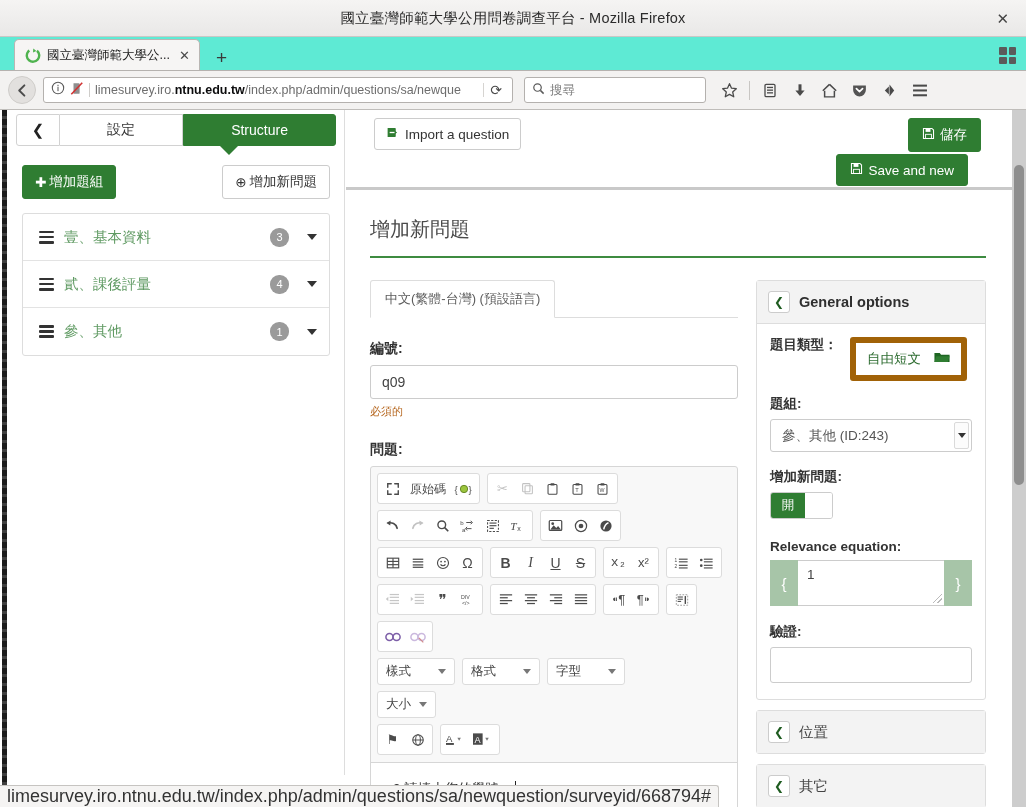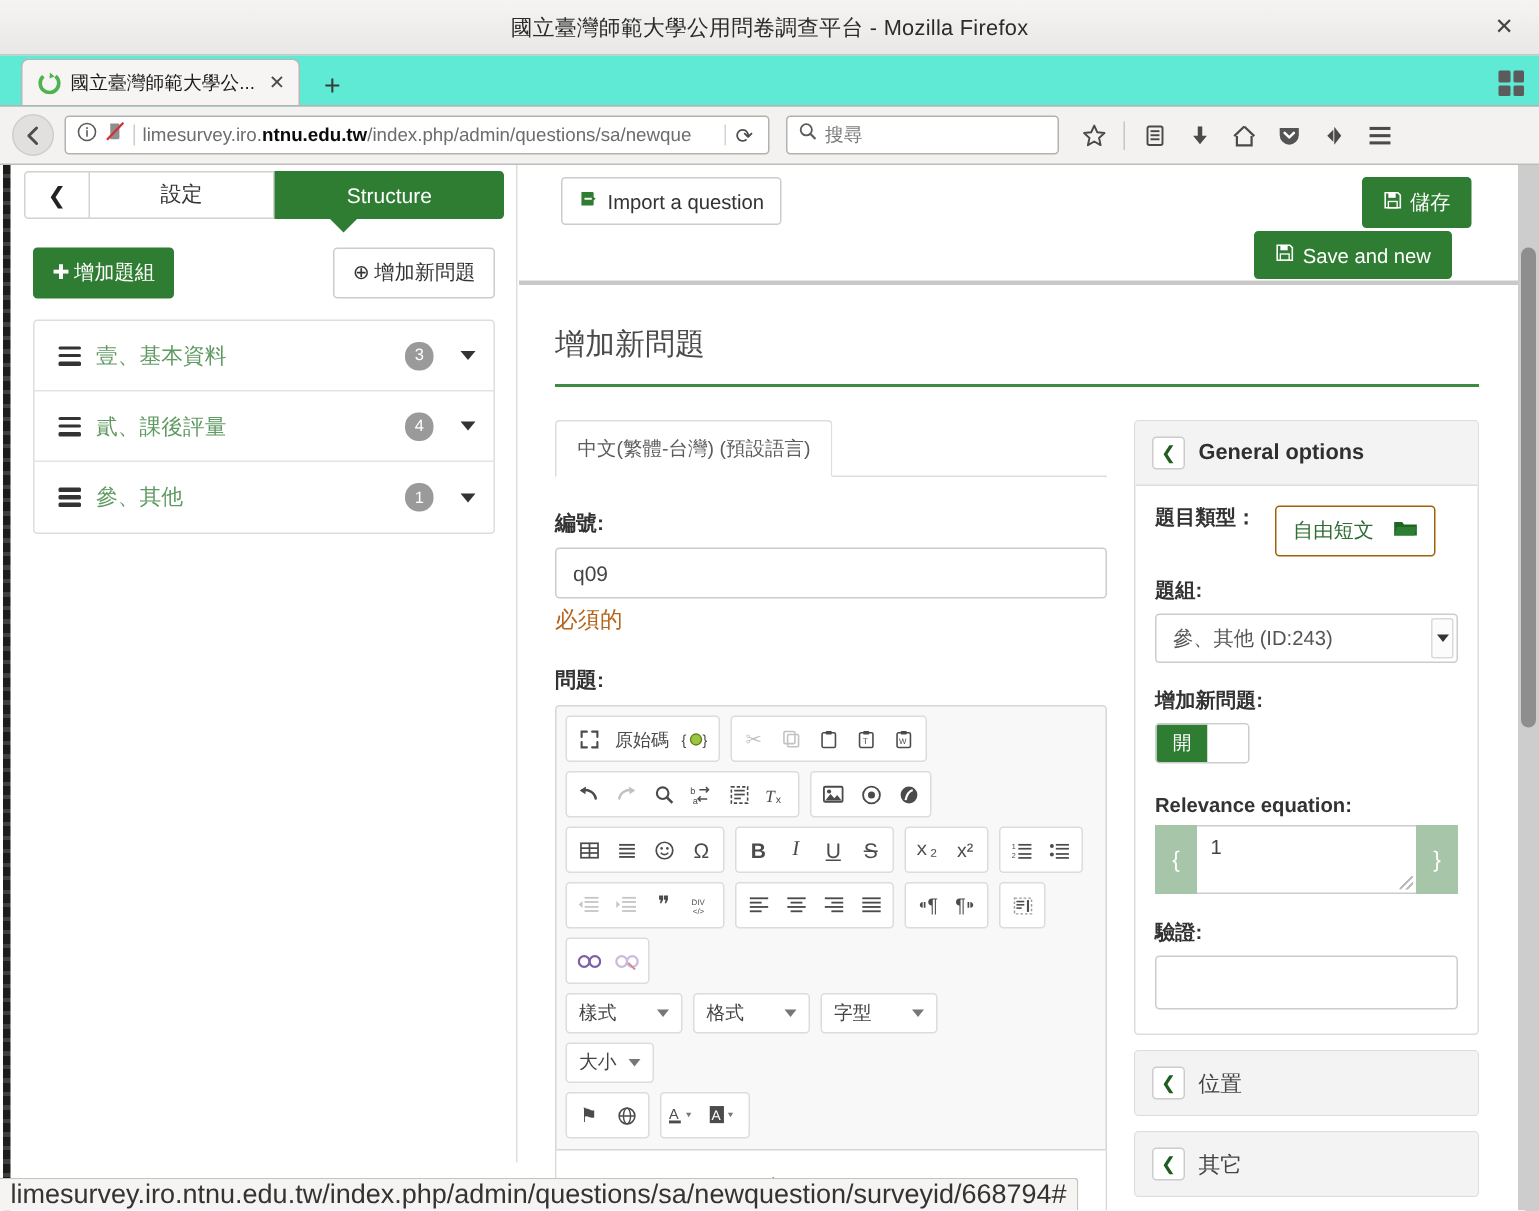--- a/index.html
+++ b/index.html
@@ -218,21 +218,21 @@
     border-radius: 3px 3px 0 0; background: #fff;
     font-size: 13px; color: #5c5c5c; padding: 9px 14px; margin-bottom: -1px;
     cursor: pointer;
   }
   .flabel { font-size: 14px; font-weight: bold; color: #333; margin: 22px 0 7px 0; }
   .ftext {
     width: 100%; height: 34px; border: 1px solid #ccc; border-radius: 3px;
     font-size: 14px; color: #444; padding: 0 11px; background: #fff;
     display: flex; align-items: center;
   }
-  .fhint { font-size: 15px; color: #b5651d; margin-top: 5px; }
+  .fhint { font-size: 11px; color: #b5651d; margin-top: 5px; }
 
   
   .ck {
     border: 1px solid #d6d6d6; border-radius: 3px; margin-top: 7px;
     background: #f8f8f8;
   }
   .cktoolbar { padding: 6px 5px 7px 6px; }
   .ckrow { display: flex; flex-wrap: wrap; gap: 7px; margin-bottom: 6px; }
   .ckgrp {
     border: 1px solid #dcdcdc; border-radius: 3px; background: #fff;
@@ -274,21 +274,21 @@
   }
   .collapse-box {
     width: 22px; height: 22px; border: 1px solid #ccc; border-radius: 3px;
     background: #fff; display: inline-flex; align-items: center;
     justify-content: center; color: #1e5c20; font-size: 12px; font-weight: bold;
   }
   .panel-body { padding: 12px 13px 16px 13px; }
   .plabel { font-size: 13.5px; font-weight: bold; color: #333; margin-bottom: 6px; }
   .rowinline { display: flex; align-items: center; gap: 9px; margin-bottom: 14px; }
   .typebtn {
-    border: 1px solid #a16207; border-radius: 3px; background: #fff;
+    border: 6px solid #a16207; border-radius: 3px; background: #fff;
     padding: 7px 11px; font-size: 13.5px; color: #2f6d32; cursor: pointer;
     display: inline-flex; align-items: center; gap: 13px;
   }
   .selectbox {
     width: 100%; height: 33px; border: 1px solid #ccc; border-radius: 3px;
     background: #fff; display: flex; align-items: center; padding: 0 2px 0 11px;
     font-size: 13.5px; color: #555; cursor: pointer; justify-content: space-between;
   }
   .sel-arrow {
     width: 15px; height: 27px; background: #fcfcfc; border: 1px solid #dadada;

